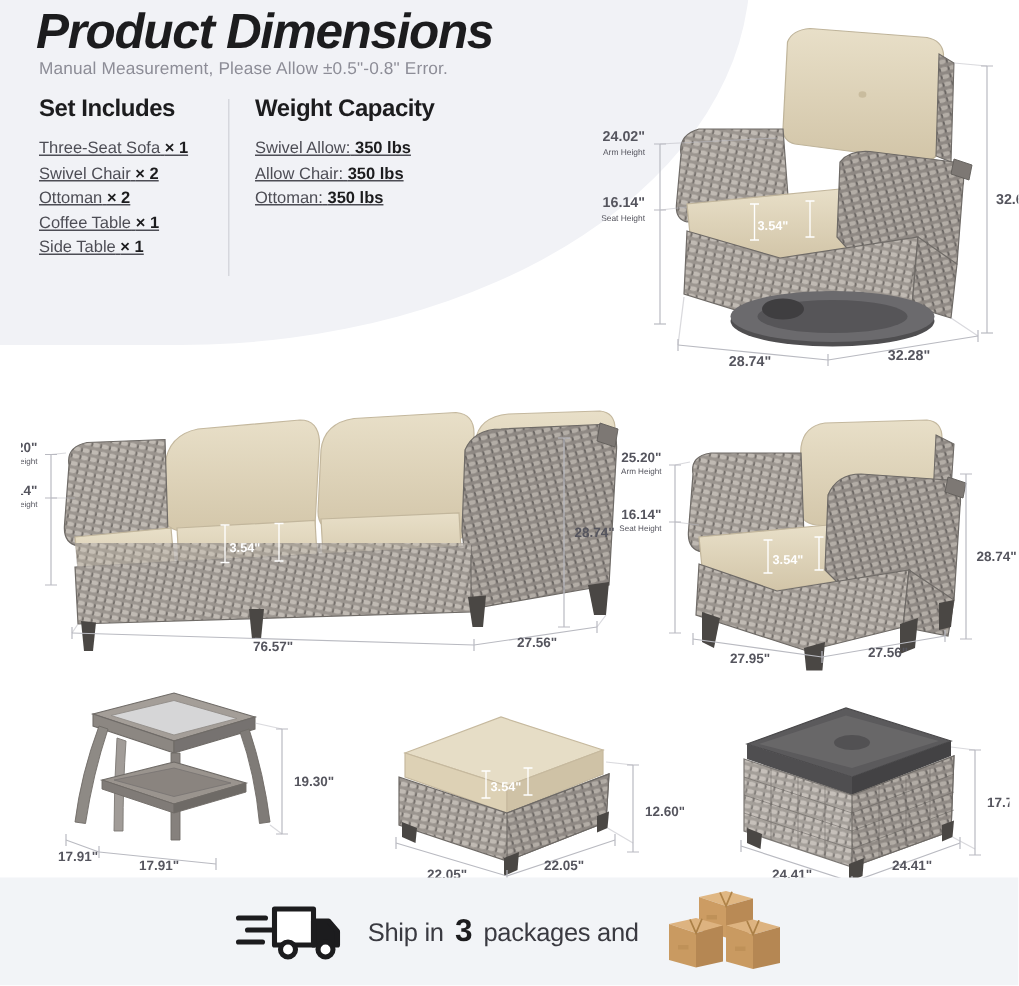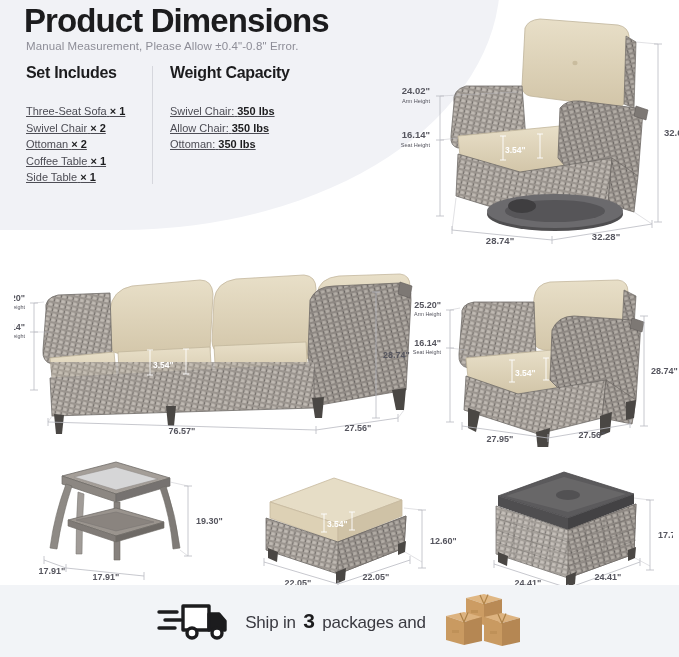--- a/index.html
+++ b/index.html
@@ -20,36 +20,36 @@
     position: absolute; left: -60px; top: -60px;
     width: 560px; height: 290px;
     background: #f1f2f6;
     border-bottom-right-radius: 380px 250px;
   }
 
   .header { position: absolute; left: 0; top: 0; width: 679px; }
   .title {
     position: absolute; left: 24px; top: 2px;
     font-size: 33px; font-weight: 700; letter-spacing: -0.9px;
-    color: #1c1c1e; white-space: nowrap;
+    color: #1c1c1e; white-space: nowrap; font-style: italic;
   }
   .subtitle {
     position: absolute; left: 26px; top: 40px;
     font-size: 11.5px; color: #8d8d97; letter-spacing: 0.1px;
   }
 
   .col-set { position: absolute; left: 26px; top: 64px; width: 140px; }
   .col-weight { position: absolute; left: 170px; top: 64px; width: 200px; }
   .col-divider {
     position: absolute; left: 152px; top: 66px;
     width: 1px; height: 118px; background: #d6d7dd;
   }
   .col-title {
     font-size: 16px; font-weight: 700; color: #1c1c1e;
-    margin-bottom: 21px; letter-spacing: -0.3px;
+    margin-bottom: 9px; letter-spacing: -0.3px;
   }
   .col-line {
     font-size: 11px; color: #4d4d55; line-height: 16.5px;
     white-space: nowrap;
     text-decoration: underline;
   }
   .col-line b { font-weight: 700; color: #1c1c1e; }
 
   
   .fig { position: absolute; }
@@ -85,21 +85,21 @@
 <body>
 
 <div id="page">
 
   <div class="header-bg">
     <div class="blob2"></div>
   </div>
 
   <div class="header">
     <div class="title">Product Dimensions</div>
-    <div class="subtitle">Manual Measurement, Please Allow ±0.4"-0.8" Error.</div>
+    <div class="subtitle">Manual Measurement, Please Allow ±0.5"-0.8" Error.</div>
 
     <div class="col-divider"></div>
 
     <div class="col-set">
       <div class="col-title">Set Includes</div>
       <div class="col-line">
         <span>Three-Seat Sofa</span>
         <b>× 1</b>
       </div>
       <div class="col-line">
@@ -116,21 +116,21 @@
       </div>
       <div class="col-line">
         <span>Side Table</span>
         <b>× 1</b>
       </div>
     </div>
 
     <div class="col-weight">
       <div class="col-title">Weight Capacity</div>
       <div class="col-line">
-        <span>Swivel Chair:</span>
+        <span>Swivel Allow:</span>
         <b>350 lbs</b>
       </div>
       <div class="col-line">
         <span>Allow Chair:</span>
         <b>350 lbs</b>
       </div>
       <div class="col-line">
         <span>Ottoman:</span>
         <b>350 lbs</b>
       </div>

